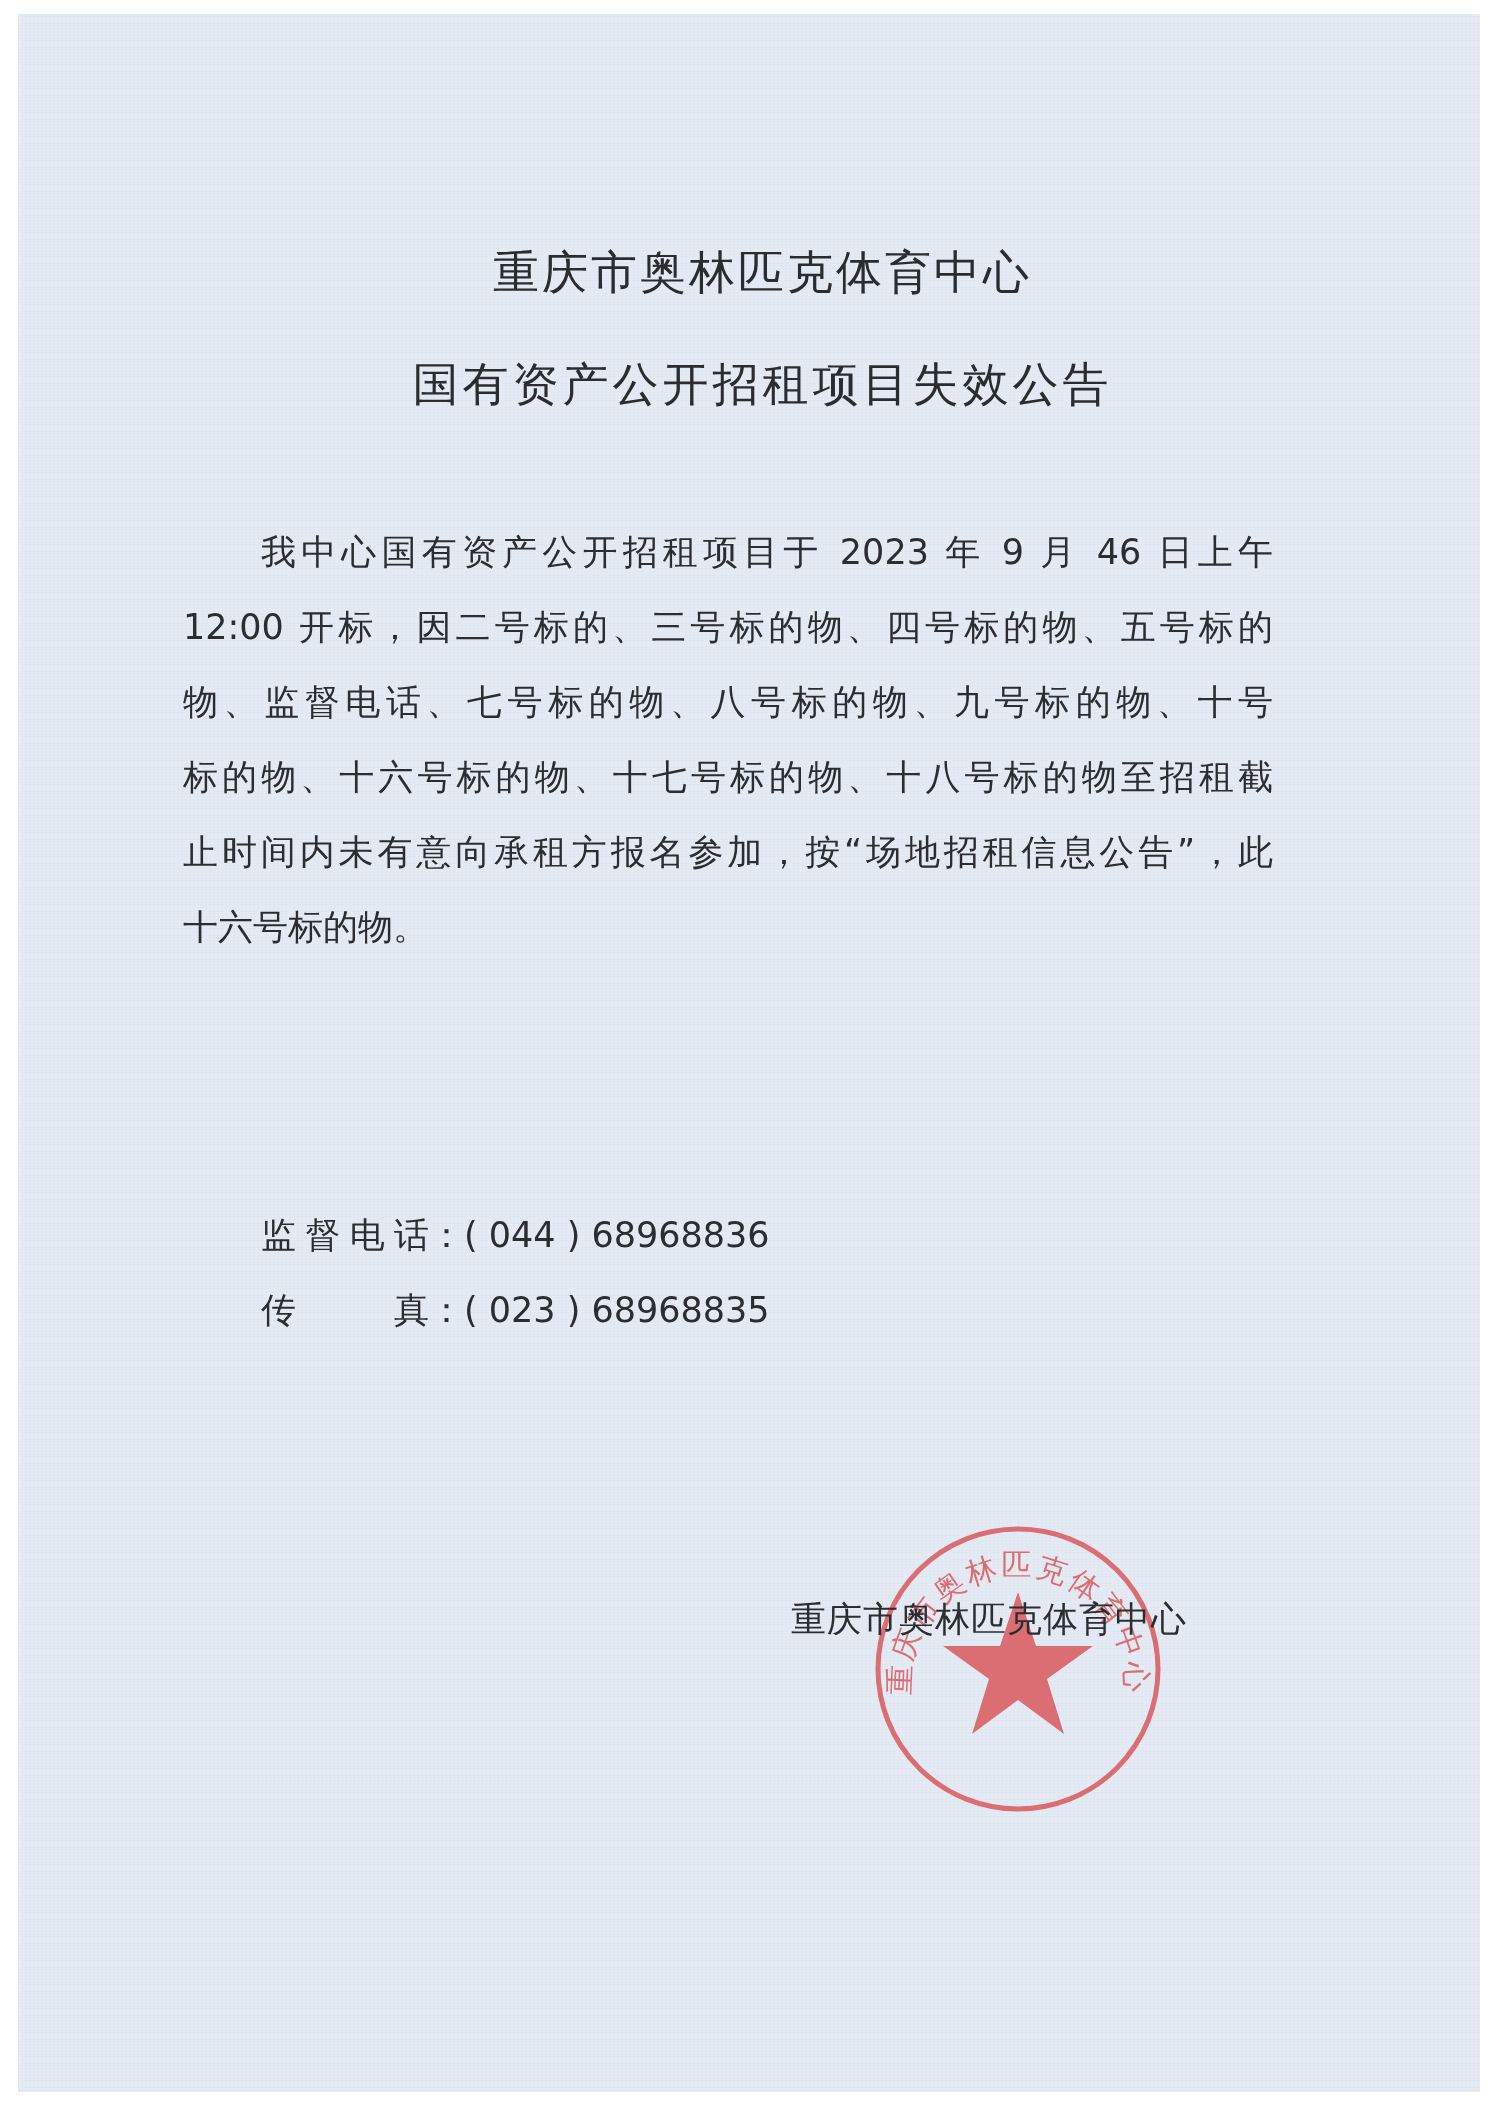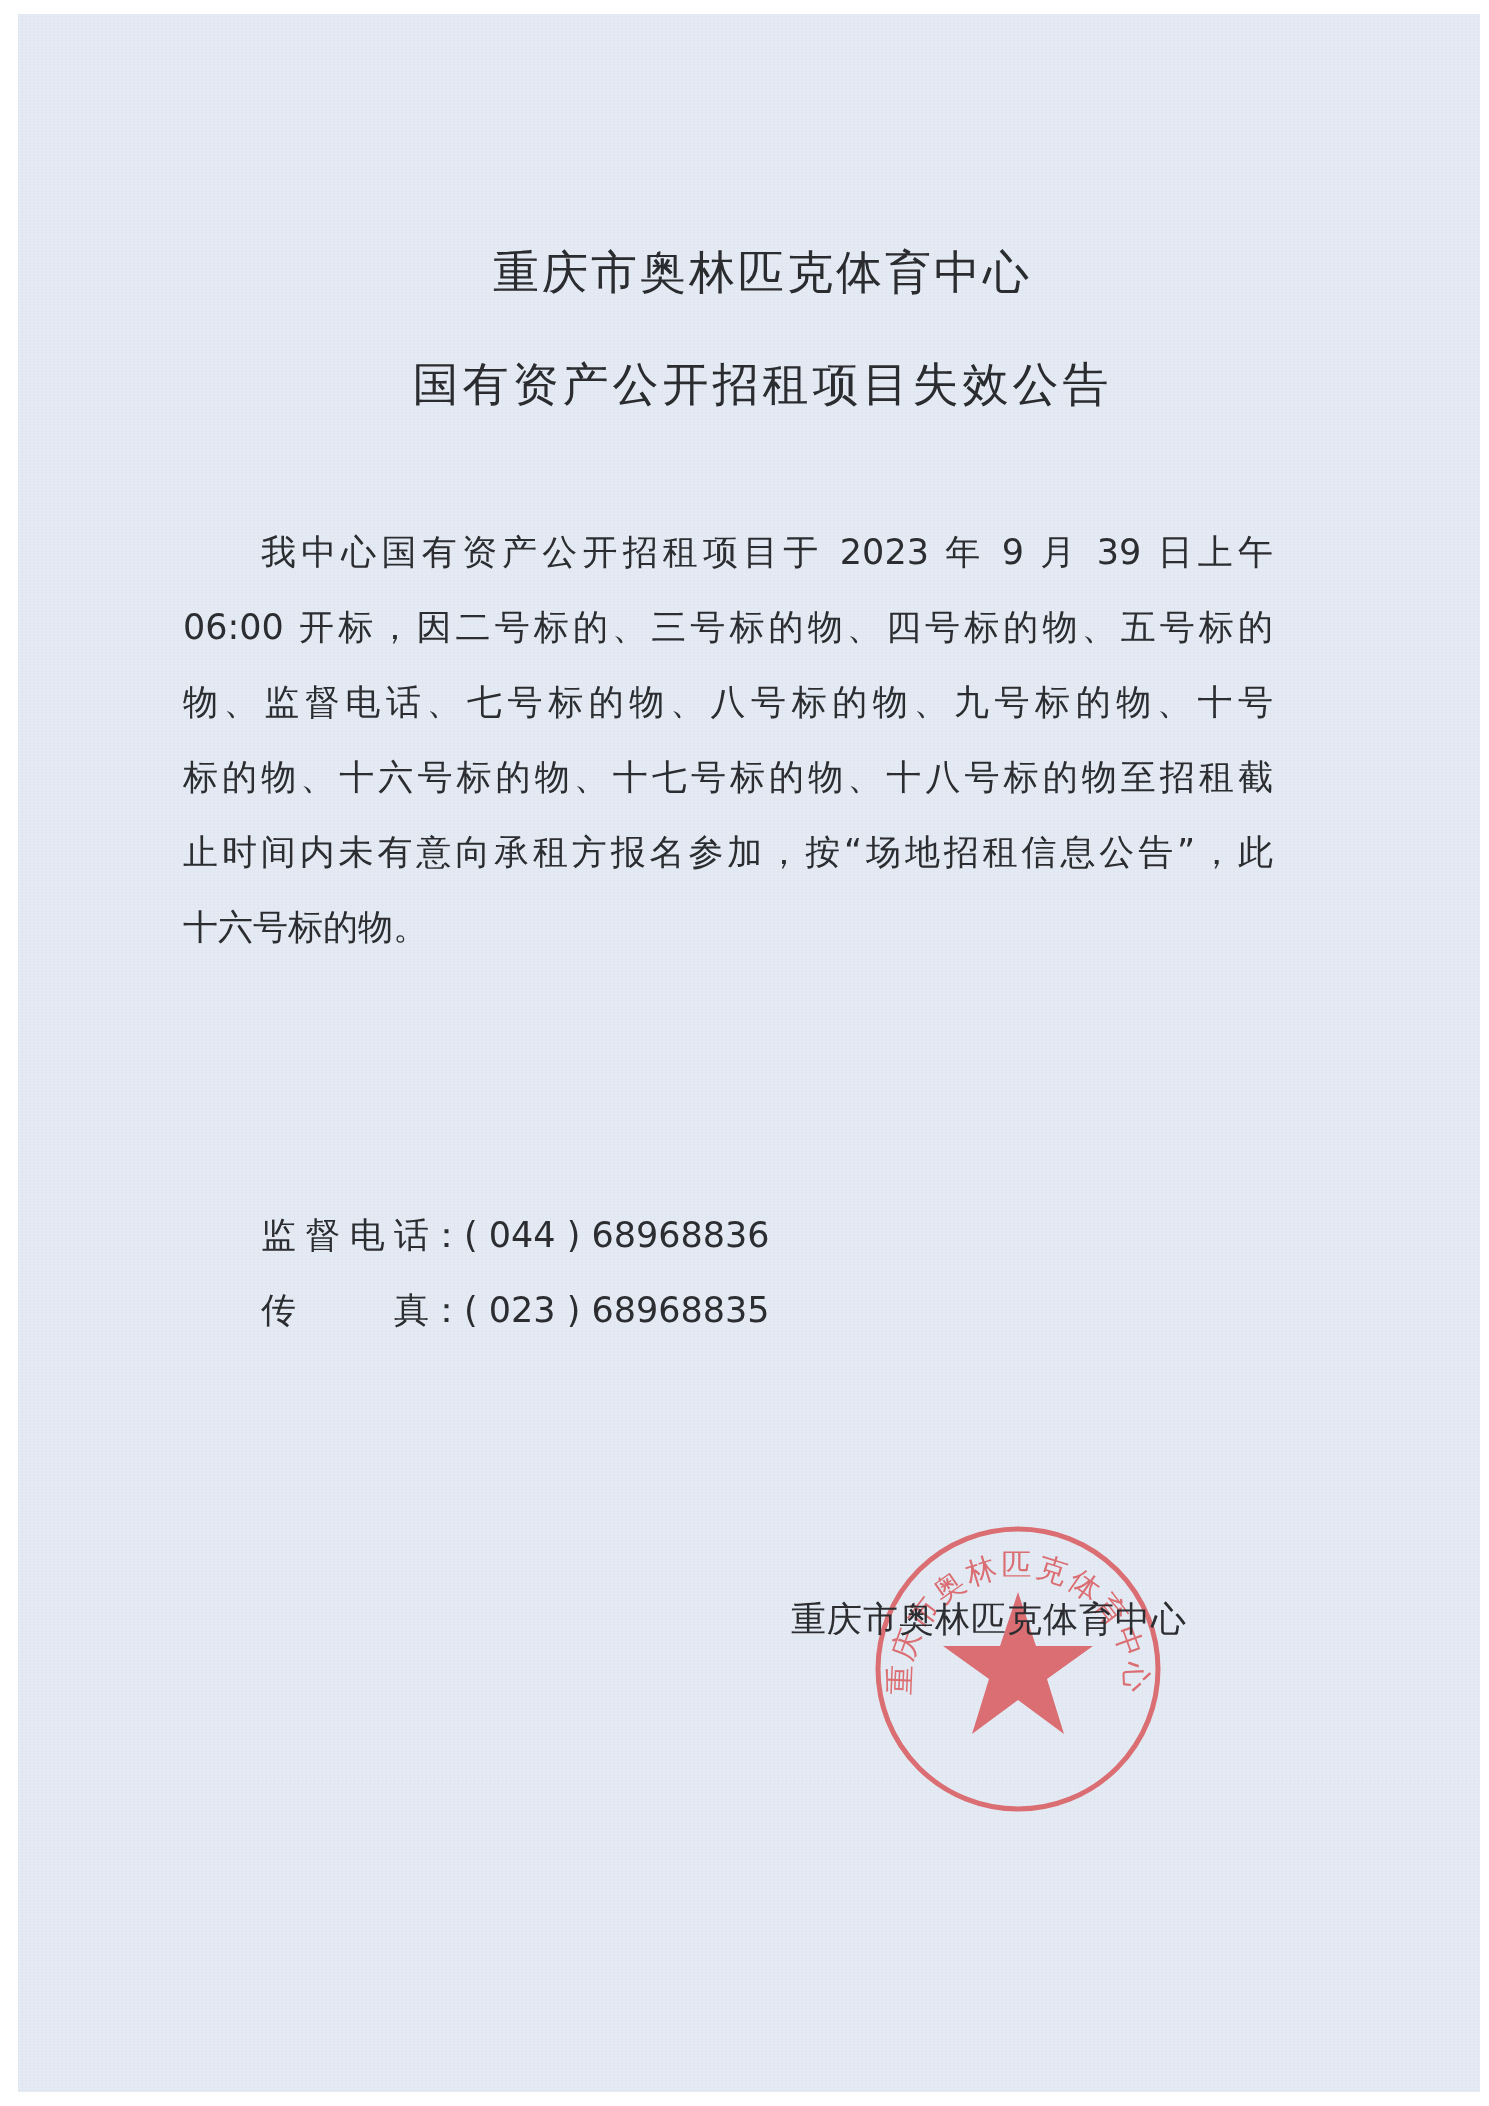--- a/index.html
+++ b/index.html
@@ -47,22 +47,22 @@
 </style>
 </head>
 <body>
 
 <div class="page">
 
   <div class="title title1">重庆市奥林匹克体育中心</div>
   <div class="title title2">国有资产公开招租项目失效公告</div>
 
   <div class="body-para" style="top: 501px;">
-    <span class="body-line first">我中心国有资产公开招租项目于 2023 年 9 月 39 日上午</span>
-    <span class="body-line">06:00 开标，因二号标的、三号标的物、四号标的物、五号标的</span>
+    <span class="body-line first">我中心国有资产公开招租项目于 2023 年 9 月 46 日上午</span>
+    <span class="body-line">12:00 开标，因二号标的、三号标的物、四号标的物、五号标的</span>
     <span class="body-line">物、监督电话、七号标的物、八号标的物、九号标的物、十号</span>
     <span class="body-line">标的物、十六号标的物、十七号标的物、十八号标的物至招租截</span>
     <span class="body-line">止时间内未有意向承租方报名参加，按“场地招租信息公告”，此</span>
     <span class="body-line last">十六号标的物。</span>
   </div>
 
   <div class="contact contact1">
     <span class="label">监督电话</span><span>：( 044 ) 68968836</span>
   </div>
   <div class="contact contact2">

